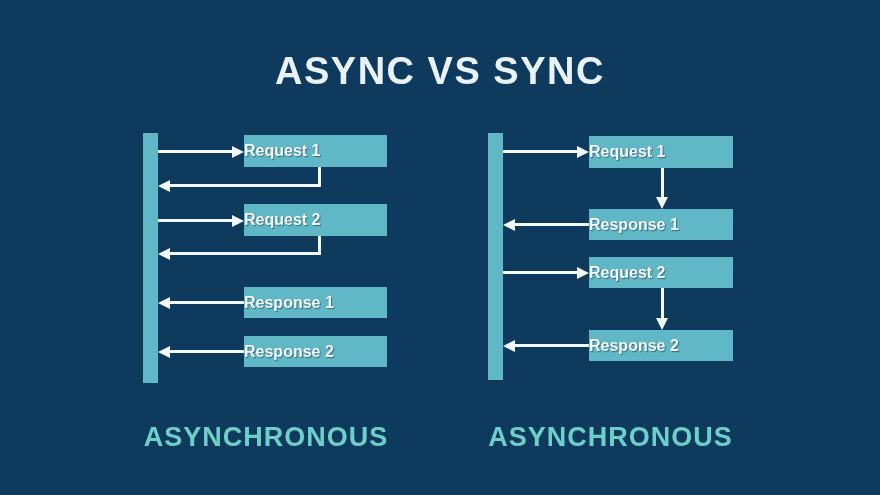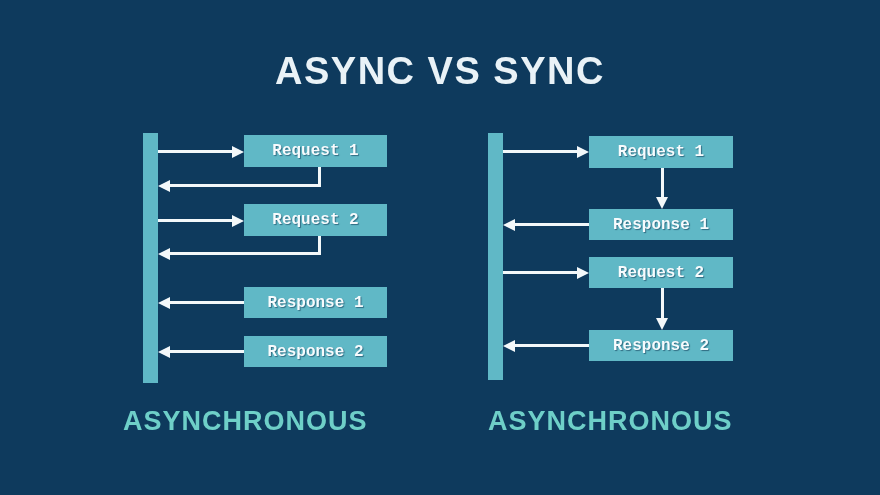--- a/index.html
+++ b/index.html
@@ -27,32 +27,32 @@
     background:#60b8c6;
   }
   .node{
     position:absolute;
     width:143px;
     background:#60b8c6;
     color:#f7fbfd;
     font-size:16px;font-weight:700;
     text-align:center;
     text-shadow:1px 1px 1px rgba(10,45,75,.55);
-    display:flex;align-items:center;justify-content:center;font-family:Liberation Mono, monospace;
+    display:flex;align-items:center;justify-content:flex-start;
   }
   .hline,.vline{position:absolute;background:#f3f8fa;}
   .hline{height:3px;}
   .vline{width:3px;}
   .head{position:absolute;width:0;height:0;}
   .head-right{border-top:6px solid transparent;border-bottom:6px solid transparent;border-left:12px solid #f3f8fa;}
   .head-left{border-top:6px solid transparent;border-bottom:6px solid transparent;border-right:12px solid #f3f8fa;}
   .head-down{border-left:6px solid transparent;border-right:6px solid transparent;border-top:12px solid #f3f8fa;}
   .diagram-label{
-    position:absolute;top:406px;
-    text-align:left;
+    position:absolute;top:422px;
+    text-align:center;
     font-size:27px;font-weight:600;
     letter-spacing:1px;
     color:#6ecfc8;
   }
 </style>
 </head>
 <body>
 
 <div class="stage">
 

